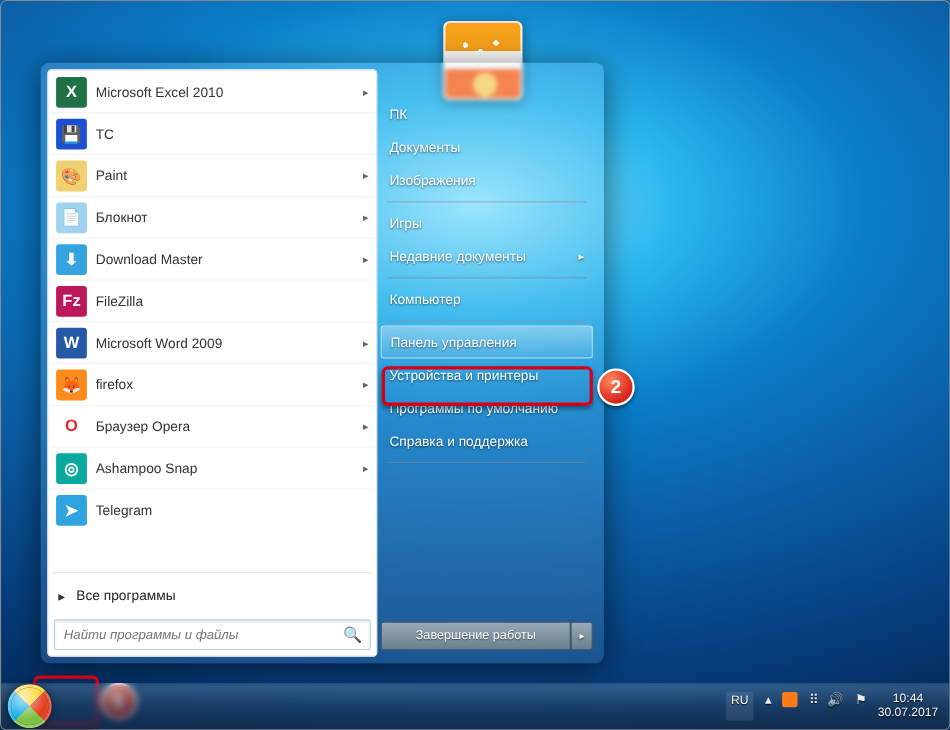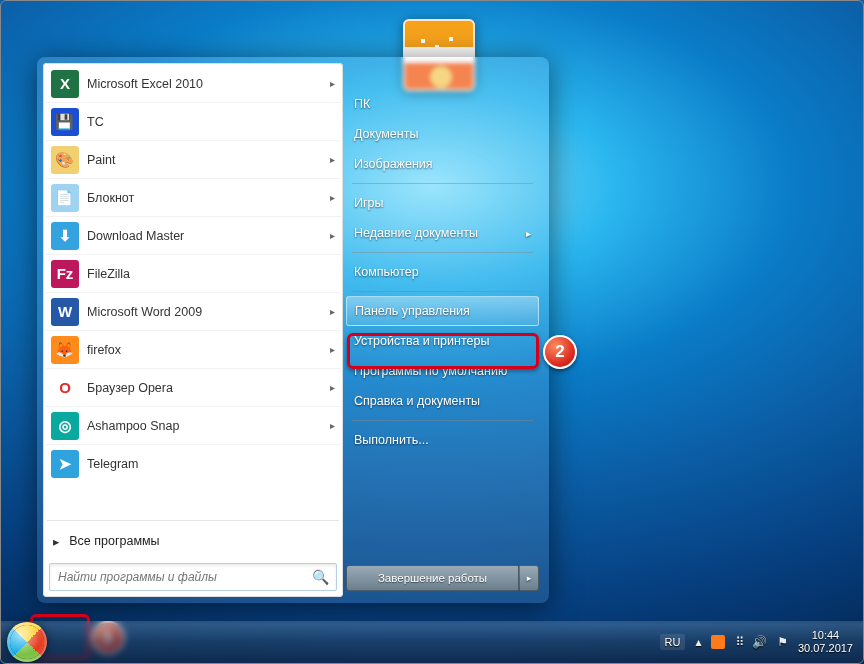--- a/index.html
+++ b/index.html
@@ -139,21 +139,21 @@
     background:
       radial-gradient(circle at 35% 30%, rgba(255,255,255,.7), transparent 55%),
       conic-gradient(from 45deg, #e53b1c 0 90deg, #7ac142 90deg 180deg, #00a6e8 180deg 270deg, #ffcf15 270deg 360deg);
     box-shadow: 0 0 8px rgba(0,0,0,.5), inset 0 0 6px rgba(255,255,255,.6);
     margin-right: 10px;
   }
   .start-orb::after{
     content:""; position:absolute; width:40px; height:40px; border-radius:50%;
     background: radial-gradient(circle at 50% 50%, transparent 58%, rgba(0,0,0,.25) 60%, transparent 62%);
   }
-  .tray { margin-left: auto; display:flex; align-items:center; gap:10px;
+  .tray { margin-left: auto; display:flex; gap:10px;
           color:#fff; font-size:11px; padding-right:4px; text-shadow:0 1px 1px #000; }
   .tray .lang {
     background: rgba(255,255,255,.1); padding:2px 5px; border-radius:2px;
     font-size: 11px;
   }
   .tray .clock { text-align:center; line-height:1.15; }
   .tray .tico { color:#fff; font-size:12px; opacity:.9; }
   .tray .dico {
     width:14px;height:14px;background:#ff7a1a;border-radius:2px;
     display:inline-block;
@@ -261,26 +261,23 @@
         <div class="sm-r-item highlight">
           <span>Панель управления</span>
         </div>
         <div class="sm-r-item">
           <span>Устройства и принтеры</span>
         </div>
         <div class="sm-r-item">
           <span>Программы по умолчанию</span>
         </div>
         <div class="sm-r-item">
-          <span>Справка и документы</span>
+          <span>Справка и поддержка</span>
         </div>
         <div class="sm-r-sep"></div>
-        <div class="sm-r-item">
-          <span>Выполнить...</span>
-        </div>
         <div class="shutdown">
         <div class="btn">
           <span>Завершение работы</span>
         </div>
         <div class="drop">▸</div>
       </div>
     </div>
   </div>
 
   <div class="highlight-ring" style="left:346px; top:332px; width:192px; height:36px;"></div>

